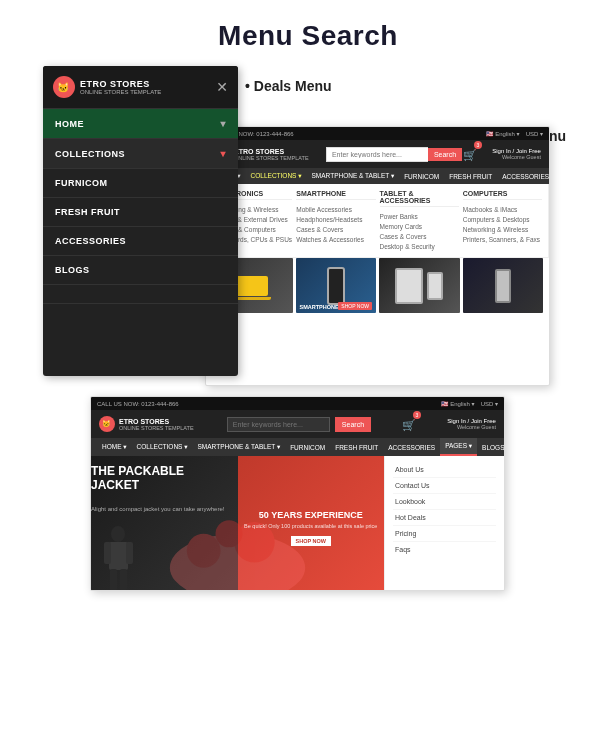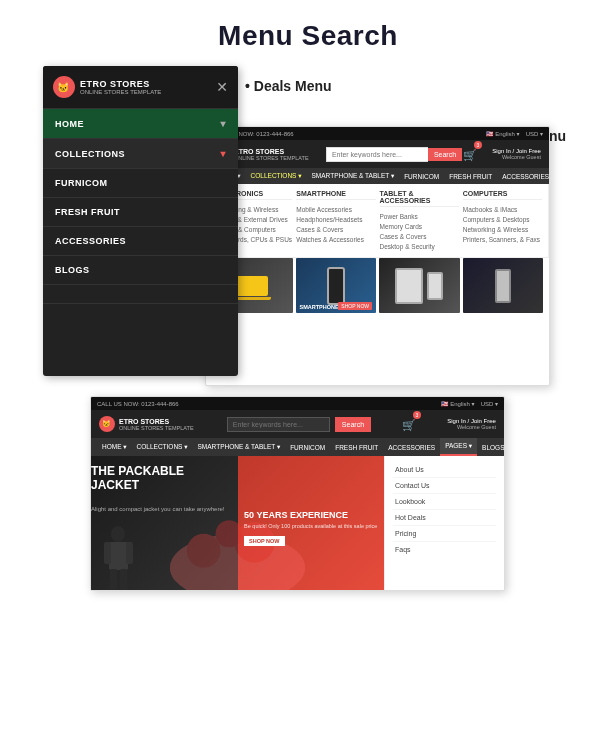--- a/index.html
+++ b/index.html
@@ -723,21 +723,21 @@
             </div>
 
             <div class="css-banner-right">
 
               <svg style="position:absolute;bottom:0;left:0;width:100%;height:70%;opacity:0.3;" viewBox="0 0 100 60">
                 <ellipse cx="50" cy="40" rx="40" ry="20" fill="#ff6b6b"></ellipse>
                 <circle cx="30" cy="30" r="10" fill="#ff4444"></circle>
                 <circle cx="60" cy="25" r="12" fill="#ff4444"></circle>
                 <circle cx="45" cy="20" r="8" fill="#ff3333"></circle>
               </svg>
-              <div style="position:relative;z-index:1;">
+              <div style="position:relative;z-index:1;text-align:center;">
                 <div class="css-years-text">50 YEARS EXPERIENCE</div>
                 <div class="css-years-sub">Be quick! Only 100 products available at this sale price</div>
                 <div class="css-years-btn">SHOP NOW</div>
               </div>
             </div>
           </div>
         </div>
 
         <div class="css-dropdown">
           <div class="css-drop-item">About Us</div>

